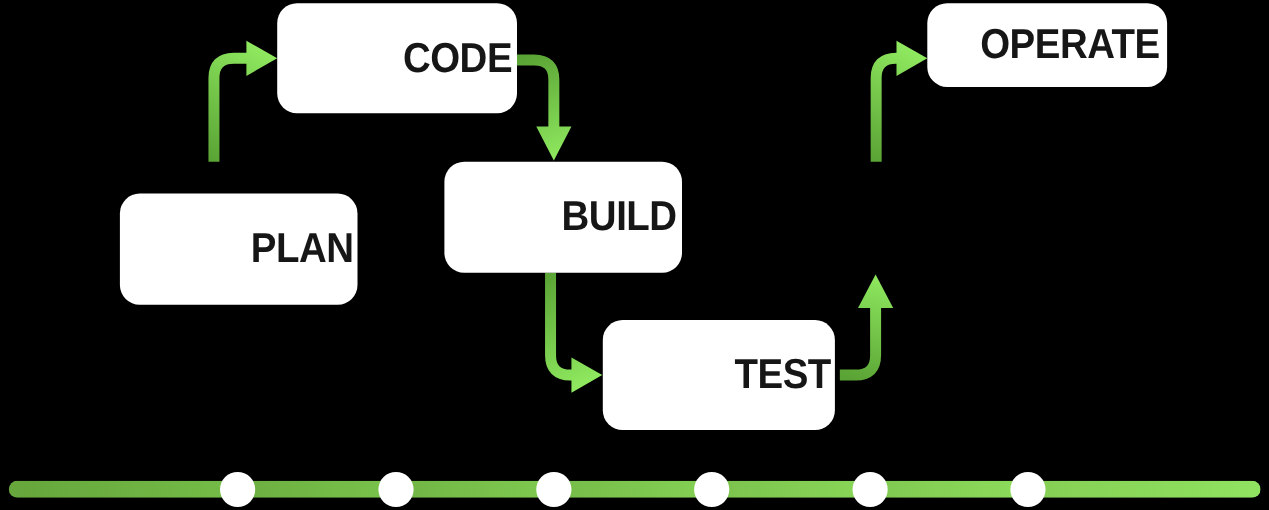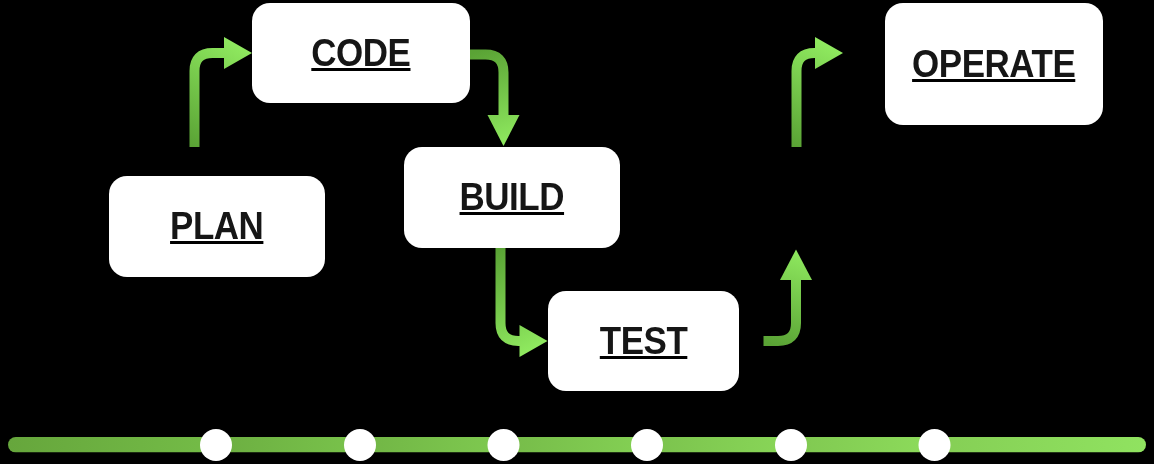--- a/index.html
+++ b/index.html
@@ -11,37 +11,36 @@
     overflow: hidden;
     font-family: "Liberation Sans", "DejaVu Sans", sans-serif;
   }
   .layer { position: absolute; left: 0; top: 0; }
   .stage-box {
     position: absolute;
     background: #ffffff;
     border-radius: 18px;
     display: flex;
     align-items: center;
-    justify-content: center;
-    text-decoration: underline;
+    justify-content: flex-end;
   }
   .stage-label {
     color: #161616;
     font-size: 38px;
     font-weight: 700;
     letter-spacing: -0.5px;
     transform: scaleX(0.92);
     white-space: nowrap;
   }
   .box-plan    { left: 109px; top: 147px; width: 216px; height: 101px; margin-top: 29px; }
   .box-code    { left: 252px; top:   3px; width: 218px; height: 100px; }
   .box-build   { left: 404px; top: 147px; width: 216px; height: 101px; }
-  .box-test    { left: 548px; top: 291px; width: 191px; height: 100px; }
+  .box-test    { left: 548px; top: 291px; width: 211px; height: 100px; }
   .box-release { left: 698px; top: 147px; width: 215px; height: 101px; }
-  .box-operate { left: 843px; top:   3px; width: 218px; height:  122px; margin-left: 42px; }
+  .box-operate { left: 843px; top:   3px; width: 218px; height:  76px; }
 </style>
 </head>
 <body>
 
 <div class="canvas">
 
   <svg class="layer" width="1154" height="464" viewBox="0 0 1154 464">
     <defs>
       <linearGradient id="g1" gradientUnits="userSpaceOnUse" x1="194" y1="147" x2="252" y2="53">
         <stop offset="0" stop-color="#5aa335"></stop>

